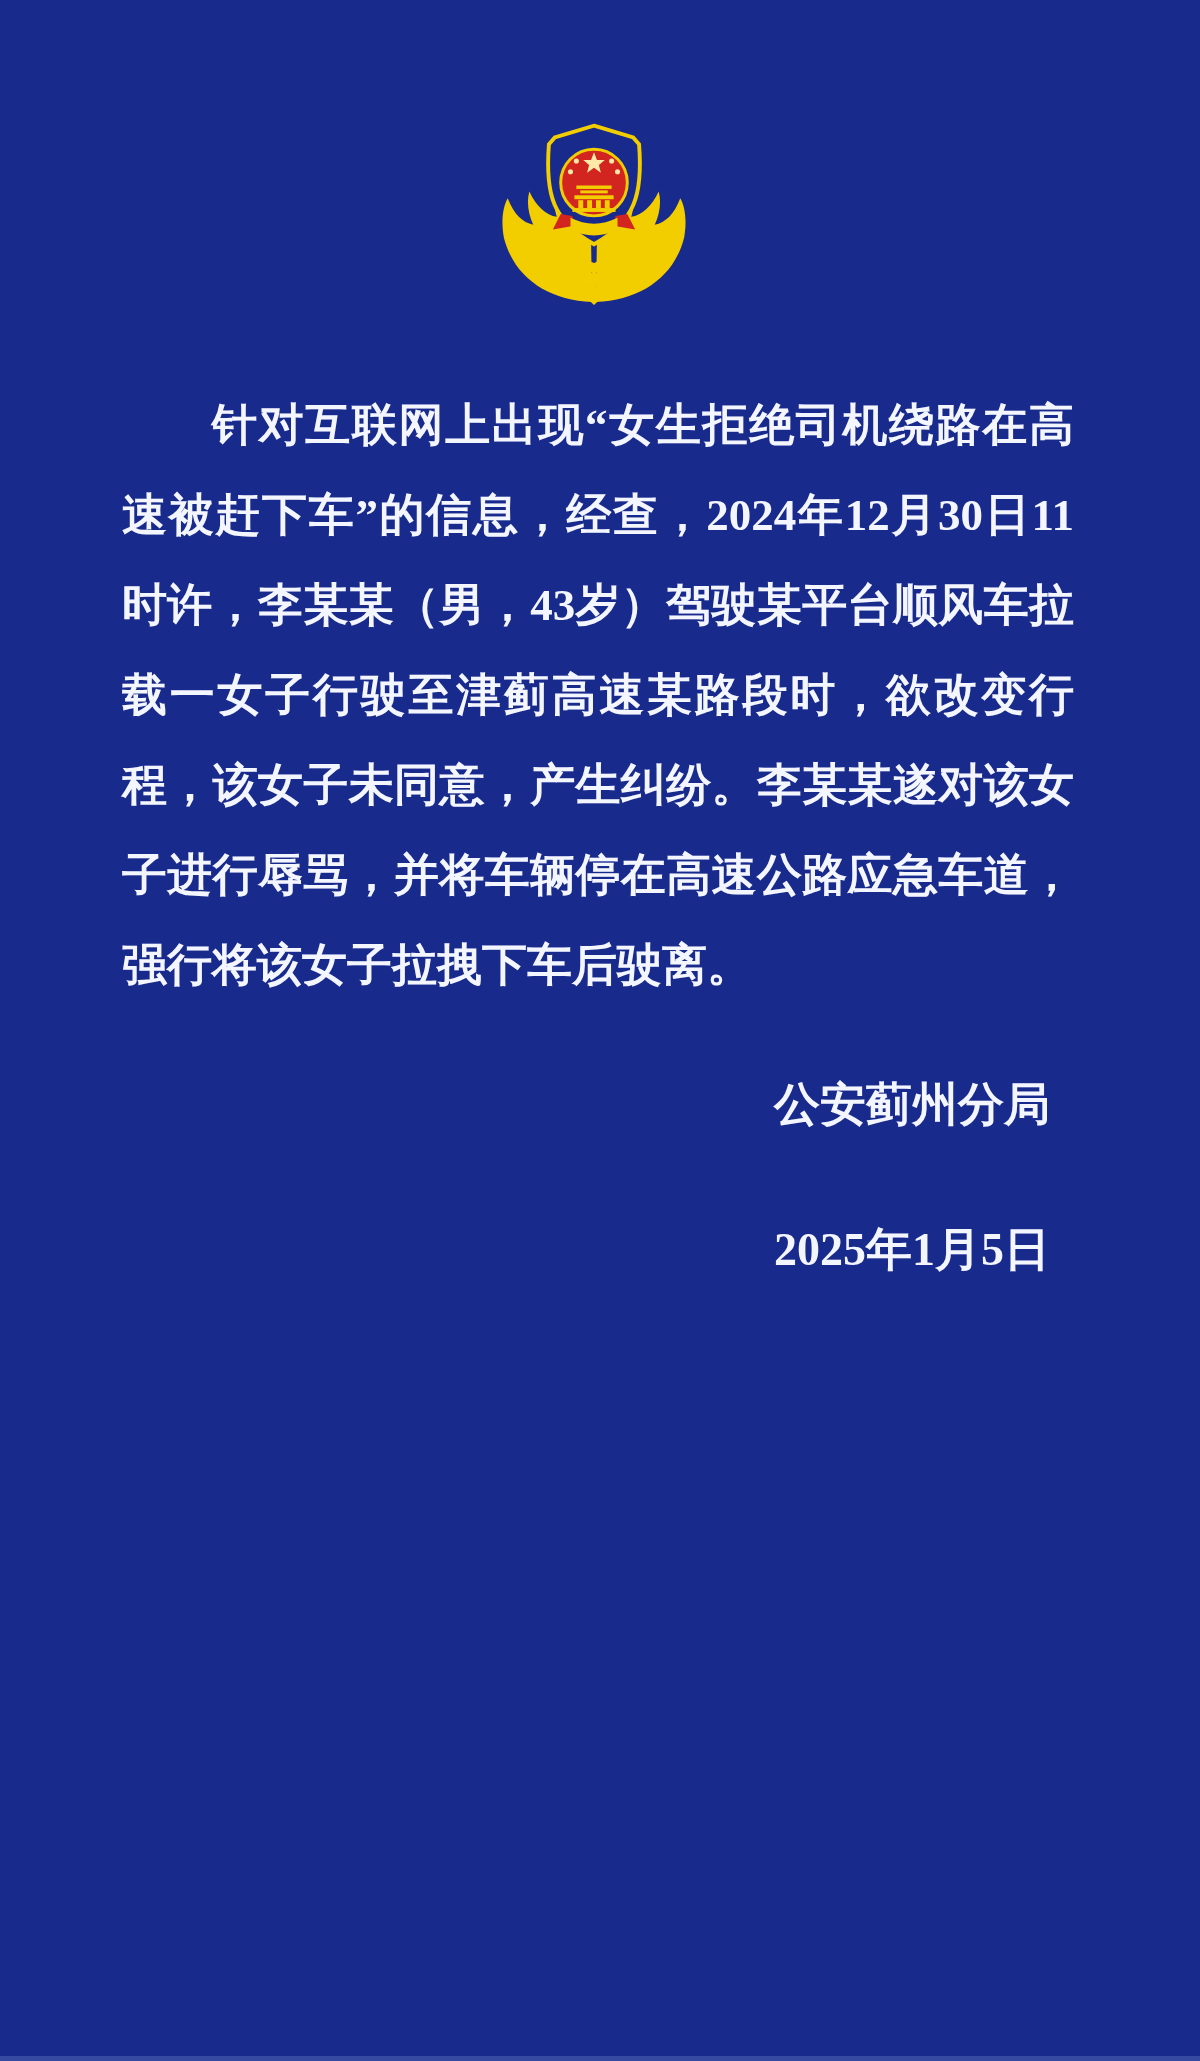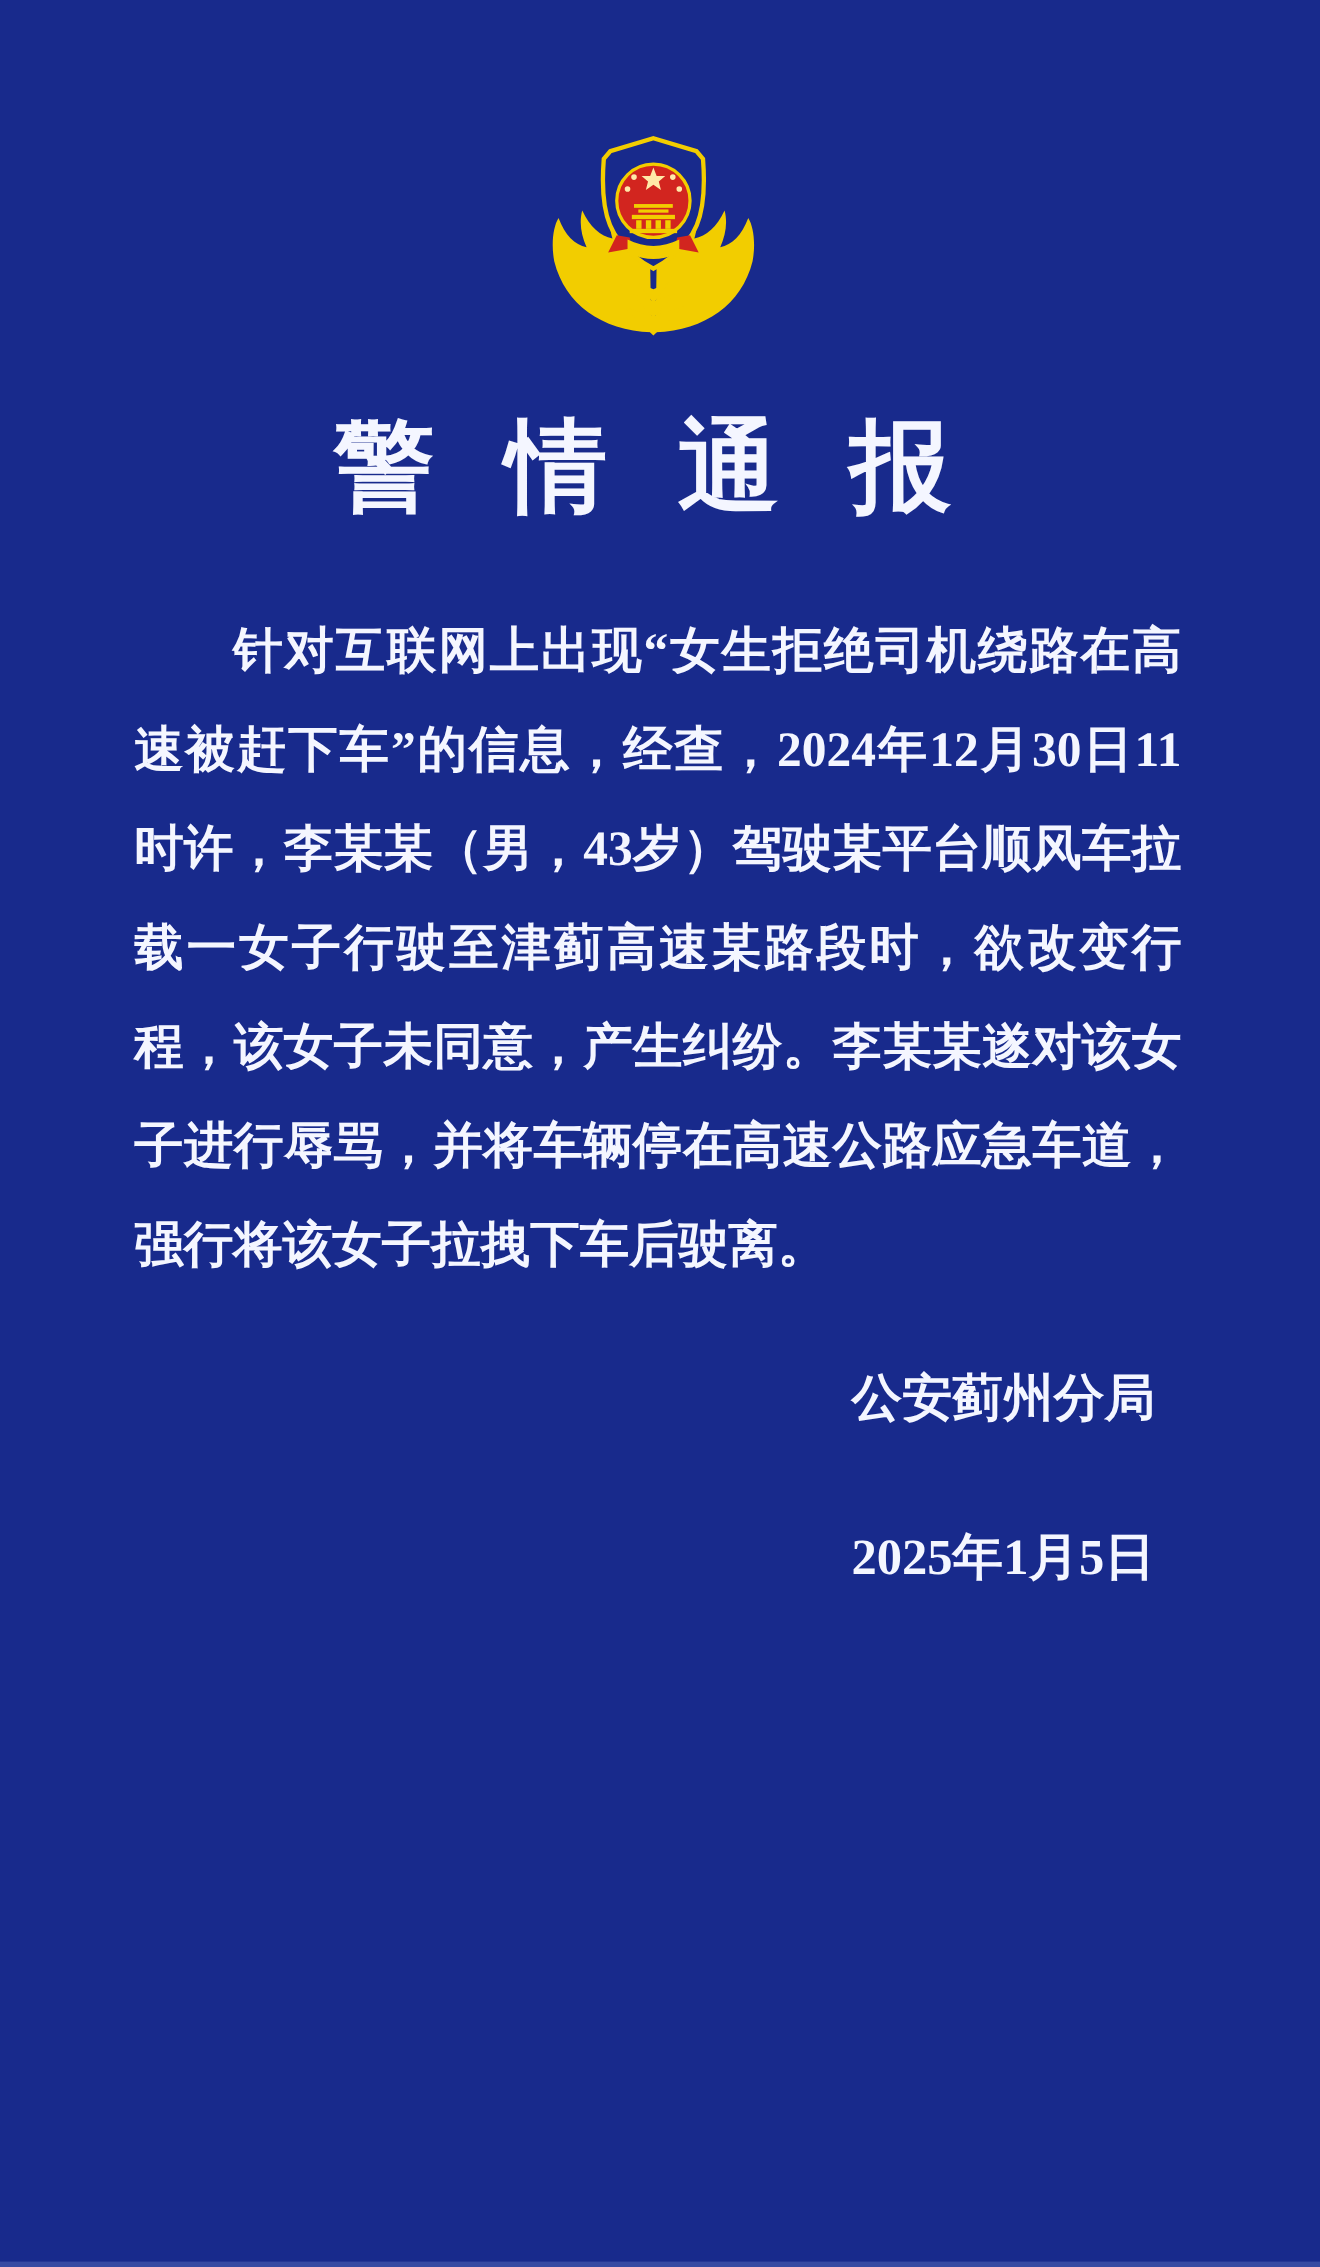--- a/index.html
+++ b/index.html
@@ -95,21 +95,20 @@
       </g>
 
       <g class="em-ribbon" fill="#d2251f">
         <path d="M66,104 L58,120 L80,116 L78,106 Z"></path>
         <path d="M134,104 L142,120 L120,116 L122,106 Z"></path>
       </g>
       <path class="em-scroll" d="M76,108 C92,116 108,116 124,108 L124,120 C108,128 92,128 76,120 Z" fill="#f2cd00"></path>
     </svg>
   </div>
 
-  <h1 class="notice-title">警情通报</h1>
 
   <div class="notice-body">
     <p>针对互联网上出现“女生拒绝司机绕路在高速被赶下车”的信息，经查，2024年12月30日11时许，李某某（男，43岁）驾驶某平台顺风车拉载一女子行驶至津蓟高速某路段时，欲改变行程，该女子未同意，产生纠纷。李某某遂对该女子进行辱骂，并将车辆停在高速公路应急车道，强行将该女子拉拽下车后驶离。</p>
   </div>
 
   <div class="sig-issuer">公安蓟州分局</div>
   <div class="sig-date">2025年1月5日</div>
 
   <div class="bottom-edge"></div>
 </div>

